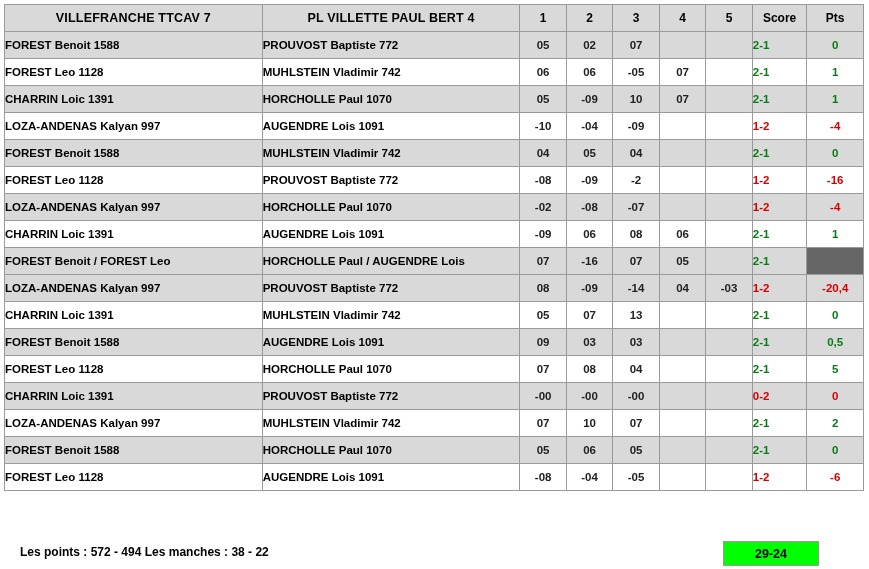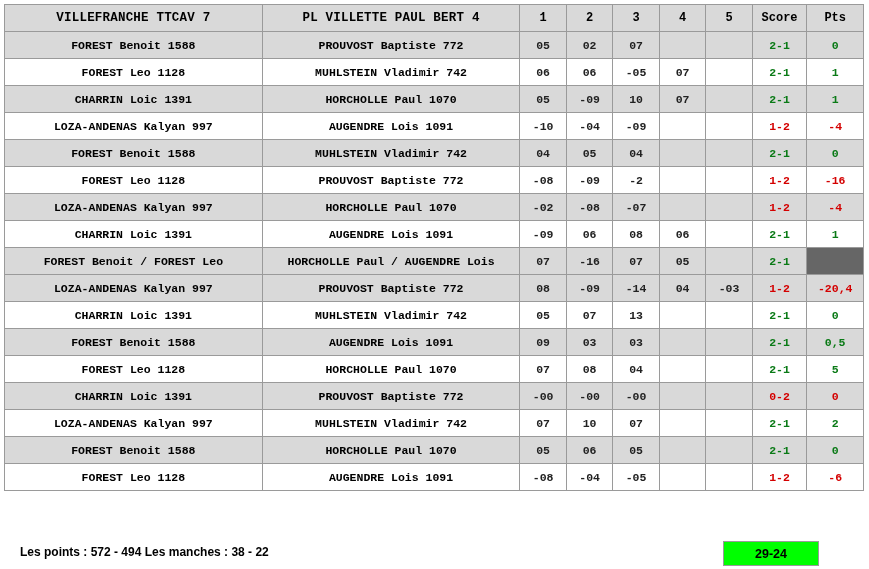--- a/index.html
+++ b/index.html
@@ -19,21 +19,20 @@
     width: 869px;
     height: 569px;
     position: relative;
     box-sizing: border-box;
   }
   table.match-table {
     border-collapse: collapse;
     table-layout: fixed;
     margin: 4px 0 0 4px;
     width: 860px;
-    font-family: Liberation Mono, monospace;
   }
   table.match-table td, table.match-table th {
     border: 1px solid #9a9a9a;
     padding: 0;
     height: 27px;
     box-sizing: border-box;
     vertical-align: middle;
   }
   
   col.c-home { width: 255px; }
@@ -53,31 +52,31 @@
   thead th.team-head {
     font-size: 12.5px;
     letter-spacing: 0.2px;
   }
   tbody td {
     font-size: 11.5px;
     font-weight: bold;
   }
   td.name {
     padding-left: 6px;
-    text-align: center;
+    text-align: left;
     white-space: nowrap;
     overflow: hidden;
   }
   td.set {
     text-align: center;
     color: #222;
     font-weight: bold;
   }
   td.score {
-    text-align: center;
+    text-align: left;
     font-weight: bold;
     margin-left: 8px;
   }
   td.pts {
     text-align: center;
     font-weight: bold;
   }
   tr.shade td { background: #d9d9d9; }
   tr.plain td { background: #ffffff; }
 

